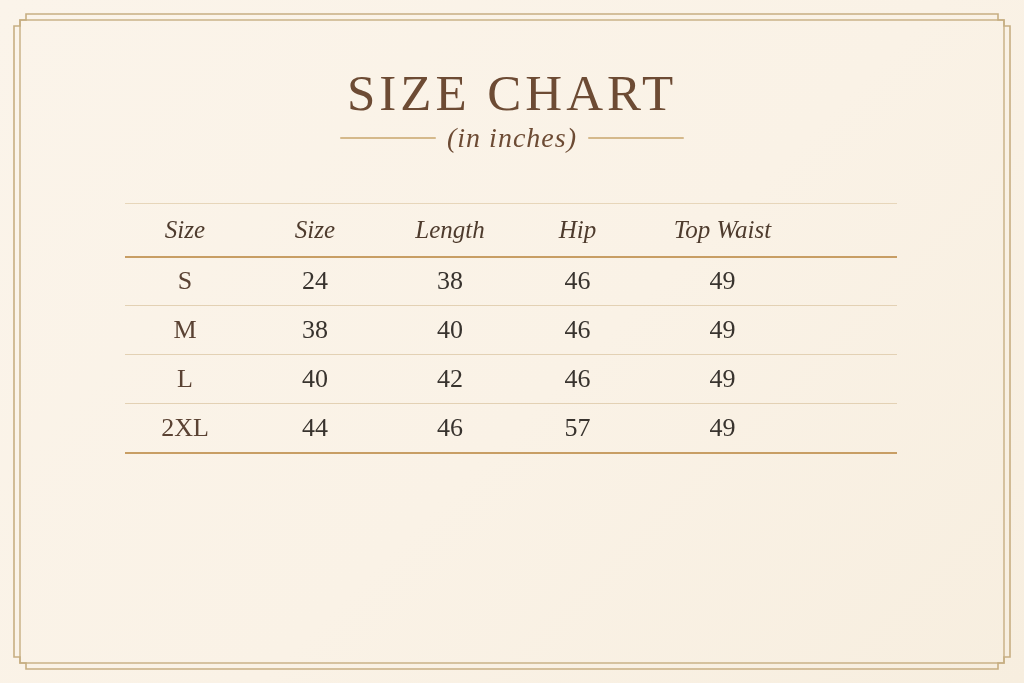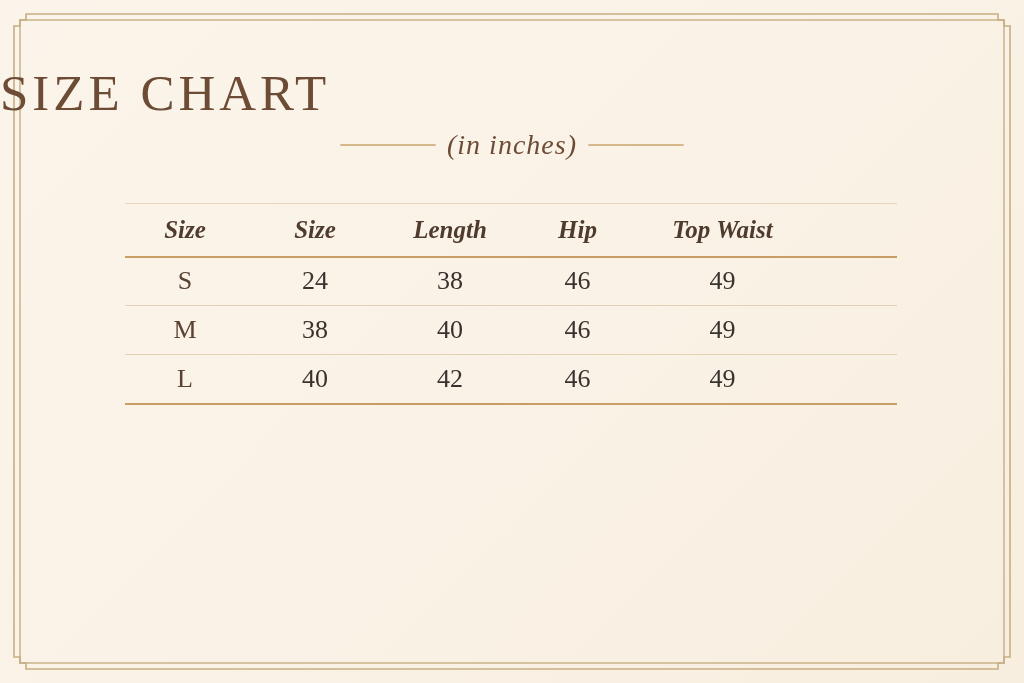--- a/index.html
+++ b/index.html
@@ -19,31 +19,32 @@
     position: absolute;
     inset: 0;
     pointer-events: none;
   }
   .content {
     position: absolute;
     inset: 0;
   }
   .title {
     margin: 64px 0 0 0;
+    text-align: center;
     font-size: 51px;
     font-weight: normal;
     letter-spacing: 4px;
     color: #6d4b34;
   }
   .subtitle-row {
     display: flex;
     align-items: center;
     justify-content: center;
     gap: 11px;
-    margin-top: 7px;
+    margin-top: 0;
   }
   .flourish {
     width: 96px;
     height: 2px;
     border-radius: 1px;
     background: #d5b98b;
   }
   .subtitle {
     margin: 0;
     font-size: 28px;
@@ -67,21 +68,21 @@
   }
   .size-table tbody tr {
     height: 49px;
     border-bottom: 1px solid #e3d1b4;
   }
   .size-table tbody tr:last-child {
     border-bottom: 2px solid #c89e64;
   }
   .size-table th {
     font-style: italic;
-    font-weight: bold;
+    font-weight: normal;
     font-size: 25px;
     color: #4e3b2d;
     text-align: center;
     padding: 0;
   }
   .size-table td {
     font-size: 26px;
     color: #38332e;
     text-align: center;
     padding: 0;
@@ -146,17 +147,24 @@
           <td>46</td>
           <td class="last-col">49</td>
         </tr>
         <tr>
           <td class="size-col">L</td>
           <td>40</td>
           <td>42</td>
           <td>46</td>
           <td class="last-col">49</td>
         </tr>
+        <tr>
+          <td class="size-col">2XL</td>
+          <td>44</td>
+          <td>46</td>
+          <td>57</td>
+          <td class="last-col">49</td>
+        </tr>
       </tbody>
     </table>
 
   </div>
 </div>
 
 </body></html>

